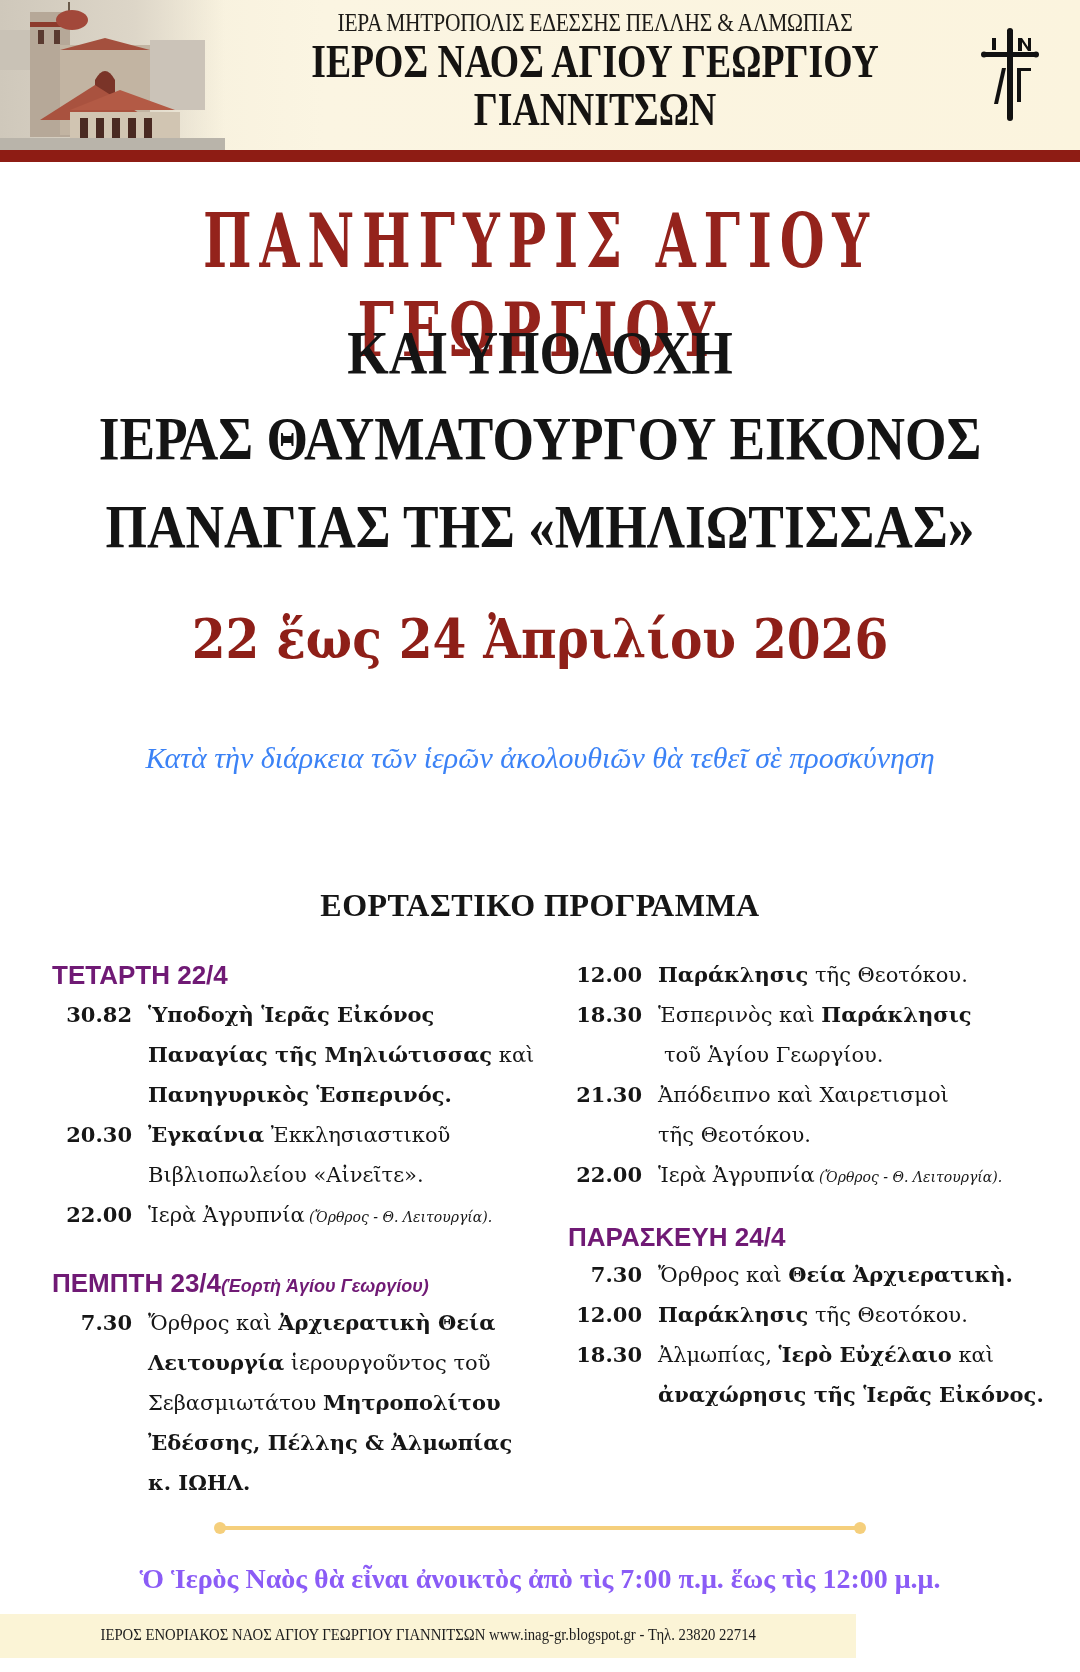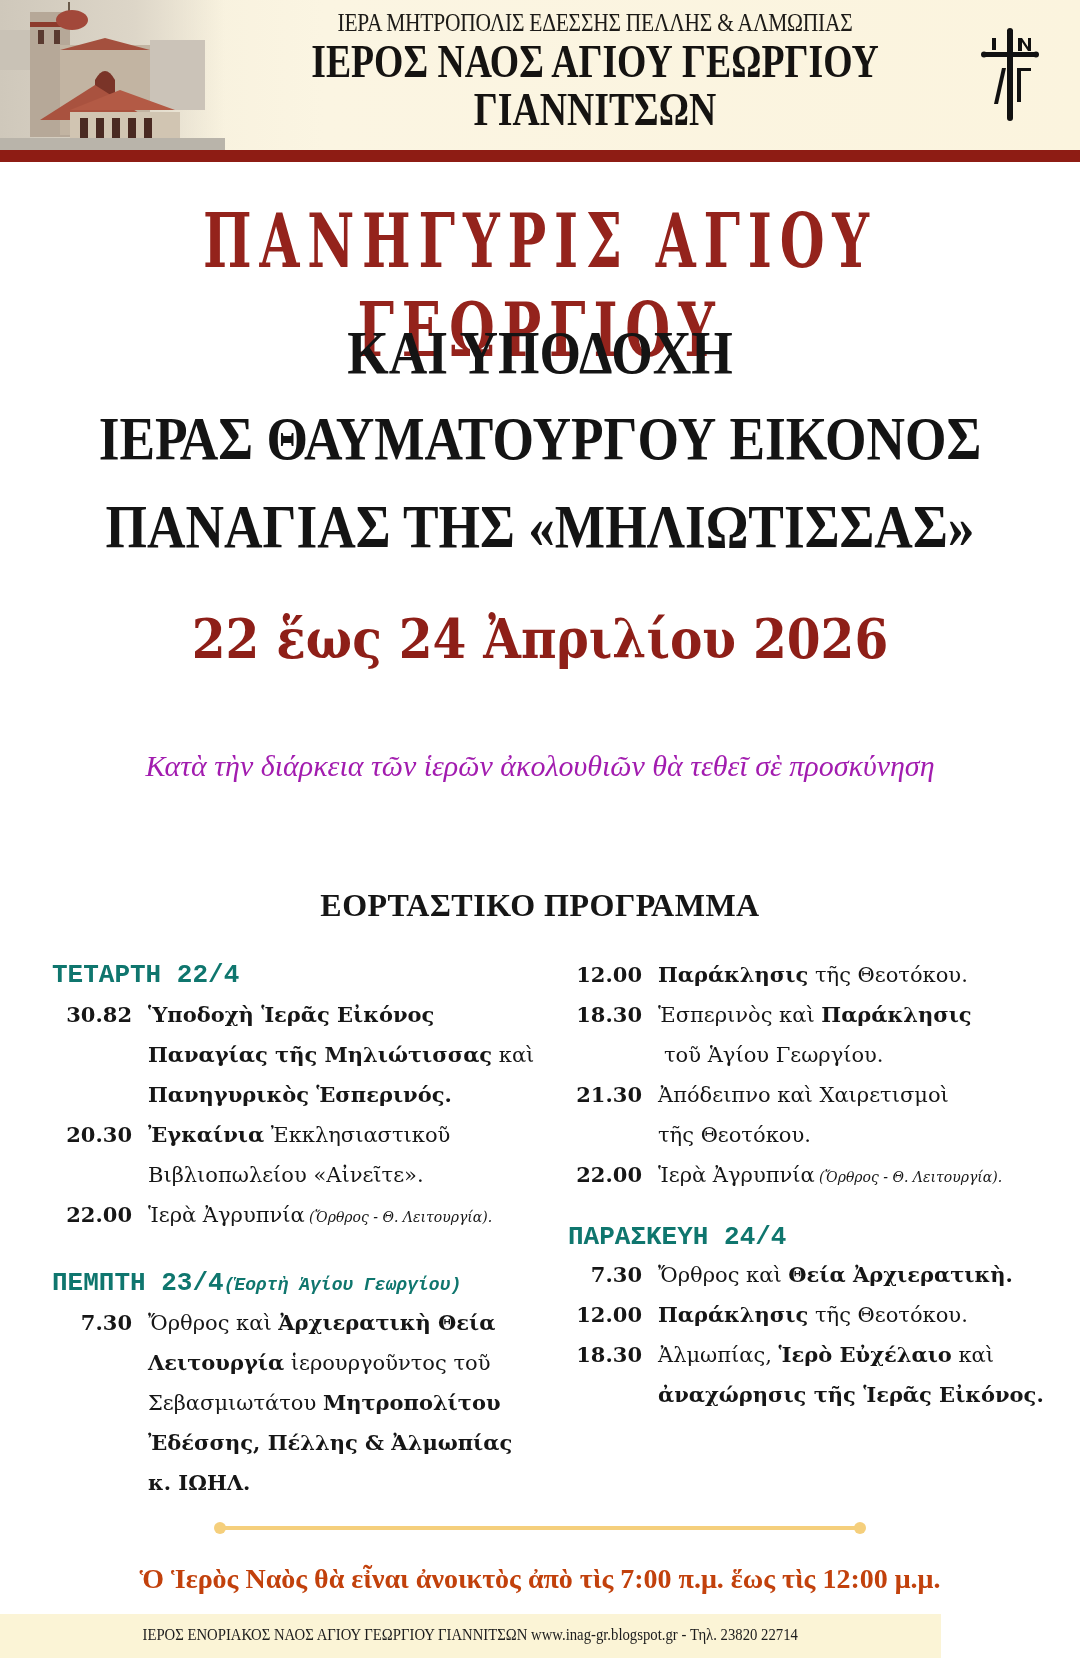--- a/index.html
+++ b/index.html
@@ -53,31 +53,31 @@
   .st3 { top: 492px; }
   .date-line {
     position: absolute; left: 0; top: 604px; width: 1080px; text-align: center;
     font-family: "DejaVu Serif", serif; font-weight: bold; font-size: 54px;
     color: #8e1f18; transform: scaleX(0.9); transform-origin: center; line-height: 70px;
   }
 
   .intro {
     position: absolute; left: 0; top: 738px; width: 1080px; text-align: center;
     font-family: "Liberation Serif", serif; font-style: italic; font-size: 30px;
-    color: #a21caf; line-height: 40px; margin-top: 8px;
+    color: #3b82f6; line-height: 40px;
   }
 
   .program-heading {
     position: absolute; left: 0; top: 887px; width: 1080px; text-align: center;
     font-family: "Liberation Serif", serif; font-weight: bold; font-size: 32px;
     color: #161616; letter-spacing: 0.5px;
   }
   .day-head {
-    position: absolute; font-family: Liberation Mono, monospace; font-weight: bold;
-    font-size: 26px; color: #0f766e; white-space: nowrap;
+    position: absolute; font-family: Liberation Sans, sans-serif; font-weight: bold;
+    font-size: 26px; color: #701a75; white-space: nowrap;
   }
   .day-note { font-style: italic; font-size: 18px; margin-left: 0; }
   .ev {
     position: absolute; font-family: "DejaVu Serif", serif; font-size: 21px;
     color: #161616; white-space: nowrap; line-height: 26px;
   }
   .ev .t { position: absolute; left: 0; font-weight: bold; width: 80px; text-align: right; }
   .ev .d { position: absolute; left: 96px; }
   .b { font-weight: bold; text-align: center; }
   .sm { font-style: italic; font-size: 14px; }
@@ -90,25 +90,25 @@
   .divider::before, .divider::after {
     content: ""; position: absolute; top: -4px; width: 12px; height: 12px;
     border-radius: 50%; background: #f5cf7c;
   }
   .divider::before { left: -6px; }
   .divider::after { right: -6px; }
 
   .hours {
     position: absolute; left: 0; top: 1563px; width: 1080px; text-align: center;
     font-family: "Liberation Serif", serif; font-weight: bold; font-size: 28px;
-    color: #c2410c;
+    color: #8b5cf6;
   }
 
   .footer {
-    position: absolute; left: 0; top: 1614px; width: 941px; height: 44px;
+    position: absolute; left: 0; top: 1614px; width: 856px; height: 44px;
     background: #fbf4d6; text-align: center;
   }
   .footer-text {
     display: inline-block; margin-top: 12px;
     font-family: "Liberation Serif", serif; font-size: 16px; color: #1c1c1c;
     transform: scaleX(0.92); white-space: nowrap;
   }
 </style>
 </head>
 <body>

